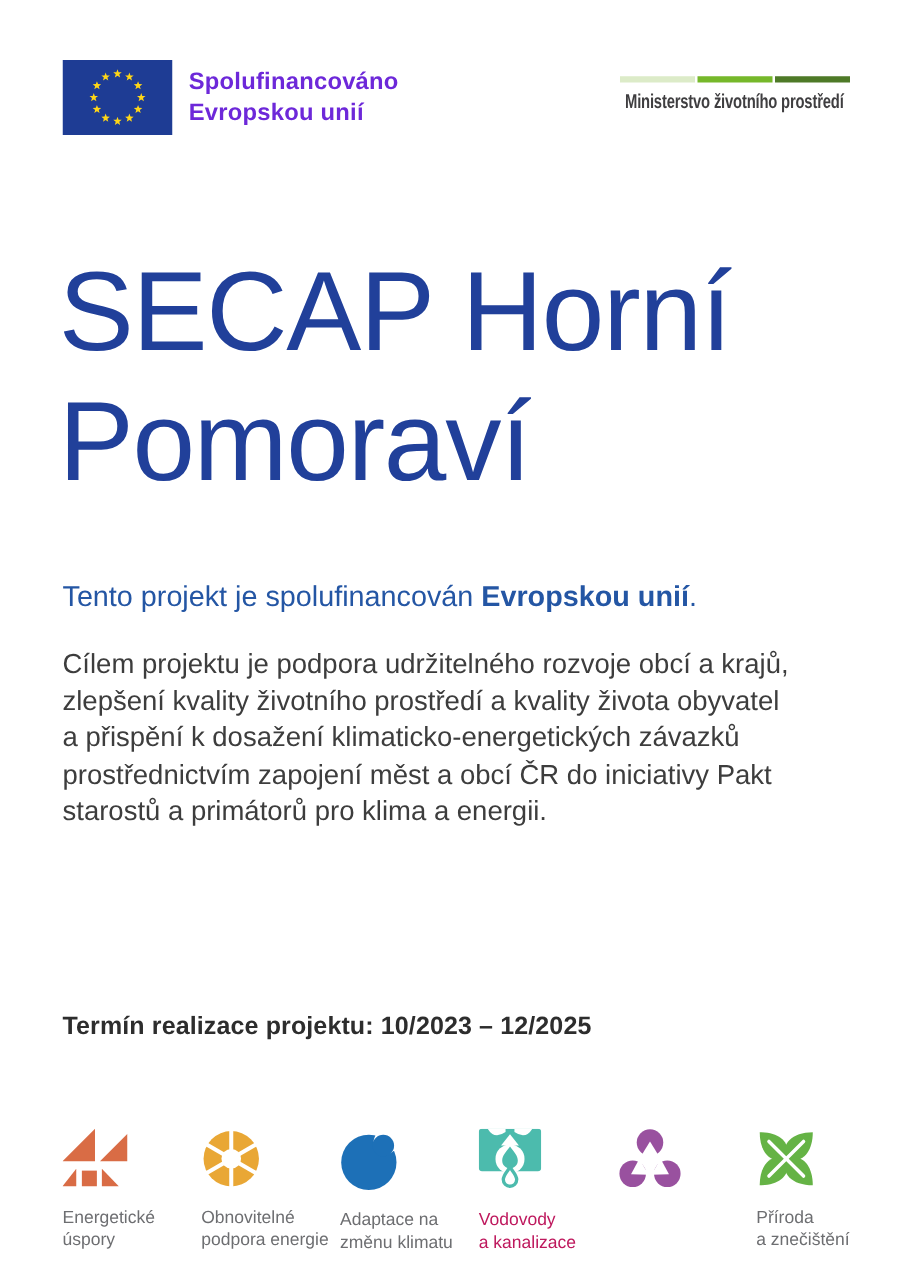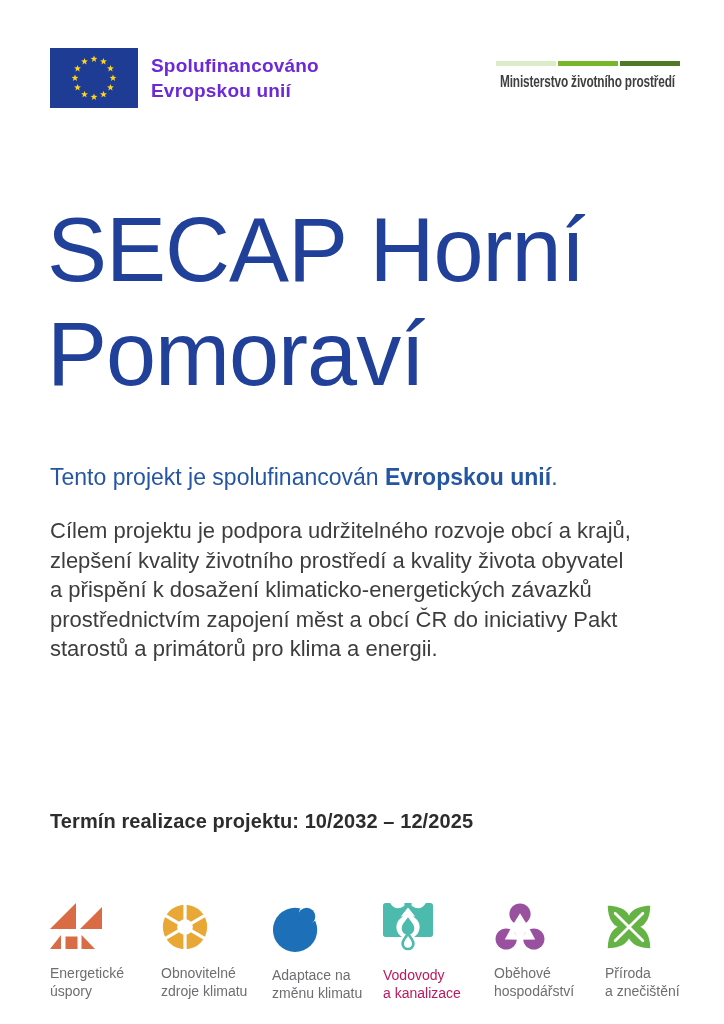--- a/index.html
+++ b/index.html
@@ -93,21 +93,21 @@
   </p>
 
   <div class="body-text" style="color: rgb(61, 61, 61);">
     <div>Cílem projektu je podpora udržitelného rozvoje obcí a krajů,</div>
     <div>zlepšení kvality životního prostředí a kvality života obyvatel</div>
     <div>a přispění k dosažení klimaticko-energetických závazků</div>
     <div>prostřednictvím zapojení měst a obcí ČR do iniciativy Pakt</div>
     <div>starostů a primátorů pro klima a energii.</div>
   </div>
 
-  <div class="term" style="color: rgb(45, 45, 45);">Termín realizace projektu: 10/2032 – 12/2025</div>
+  <div class="term" style="color: rgb(45, 45, 45);">Termín realizace projektu: 10/2023 – 12/2025</div>
 
   <footer class="icons-row">
 
     <div class="icon-col">
       <svg width="52" height="48" viewBox="0 0 52 48" fill="currentColor" style="color: rgb(217, 108, 69);">
         <polygon points="0,26 26,0 26,26"></polygon>
         <polygon points="30,26 52,4 52,26"></polygon>
         <polygon points="0,46 11,32 11,46"></polygon>
         <rect x="15.5" y="33.5" width="12" height="12.5"></rect>
         <polygon points="31.5,46 31.5,32 45,46"></polygon>
@@ -123,21 +123,21 @@
         <circle cx="26" cy="26" r="24" fill="currentColor"></circle>
         <g stroke="#ffffff" stroke-width="3.5">
           <line x1="26" y1="1" x2="26" y2="51"></line>
           <line x1="4.35" y1="38.5" x2="47.65" y2="13.5"></line>
           <line x1="4.35" y1="13.5" x2="47.65" y2="38.5"></line>
         </g>
         <circle cx="26" cy="26" r="8.5" fill="#ffffff"></circle>
       </svg>
       <div class="icon-label" style="color: rgb(109, 110, 113);">
         <div>Obnovitelné</div>
-        <div>zdroje klimatu</div>
+        <div>podpora energie</div>
       </div>
     </div>
 
     <div class="icon-col">
       <svg width="50" height="50" viewBox="0 0 52 52" style="color: rgb(29, 112, 183);">
         <circle cx="24" cy="28" r="23" fill="currentColor"></circle>
         <circle cx="38" cy="11" r="10" fill="#ffffff"></circle>
         <circle cx="36" cy="14" r="9" fill="currentColor"></circle>
       </svg>
       <div class="icon-label" style="color: rgb(109, 110, 113);">
@@ -164,24 +164,20 @@
 
     <div class="icon-col">
       <svg width="52" height="48" viewBox="0 0 56 52" fill="currentColor" style="color: rgb(153, 81, 159);">
         <circle cx="28" cy="12" r="11.5"></circle>
         <circle cx="13" cy="39" r="11.5"></circle>
         <circle cx="43" cy="39" r="11.5"></circle>
         <polygon points="28,11 20,24 36,24" fill="#ffffff"></polygon>
         <polygon points="44.45,39.5 37.2,26.1 29.2,39.9" fill="#ffffff"></polygon>
         <polygon points="11.55,39.5 26.8,39.9 18.8,26.1" fill="#ffffff"></polygon>
       </svg>
-      <div class="icon-label" style="color: rgb(109, 110, 113);">
-        <div>Oběhové</div>
-        <div>hospodářství</div>
-      </div>
     </div>
 
     <div class="icon-col">
       <svg width="48" height="48" viewBox="0 0 52 52" fill="currentColor" style="color: rgb(101, 179, 69);">
         <path d="M26,26 C13,31 3,21 3,3 C21,3 31,13 26,26 Z"></path>
         <path d="M26,26 C21,13 31,3 49,3 C49,21 39,31 26,26 Z"></path>
         <path d="M26,26 C31,39 21,49 3,49 C3,31 13,21 26,26 Z"></path>
         <path d="M26,26 C39,21 49,31 49,49 C31,49 21,39 26,26 Z"></path>
         <g stroke="#ffffff" stroke-width="3" stroke-linecap="round">
           <line x1="11" y1="11" x2="41" y2="41"></line>

